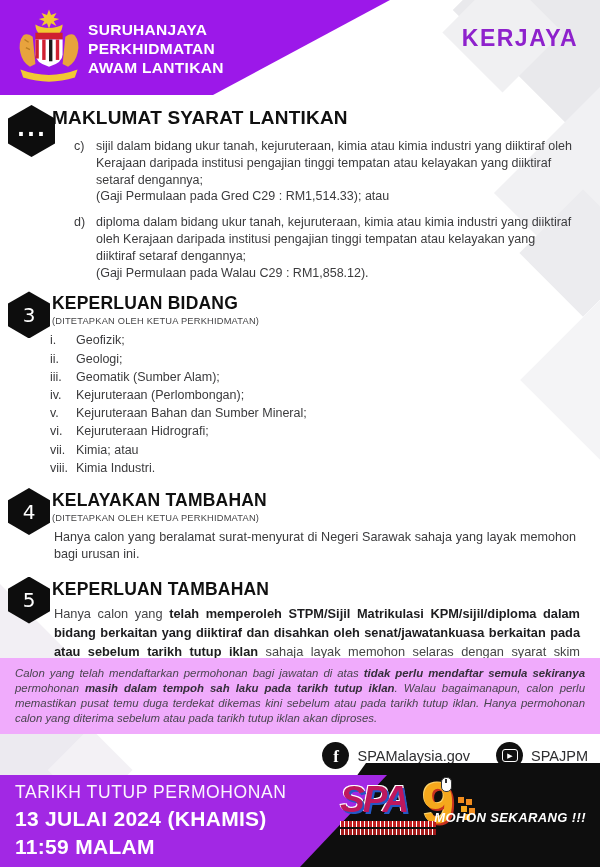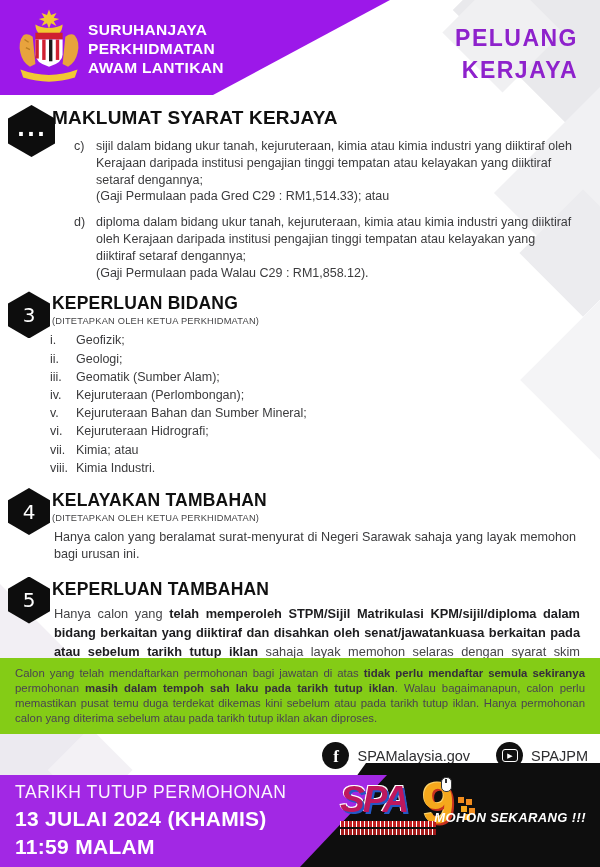--- a/index.html
+++ b/index.html
@@ -58,23 +58,23 @@
 
   .sec-kelayakan{margin-top:13px;}
   .para{margin:6px 24px 0 2px;font-size:12.6px;line-height:16.8px;color:#3b3b3d;
       text-align:justify;}
   .sec-keperluan{margin-top:16px;}
   .para-5{margin:4px 20px 0 2px;font-size:12.8px;line-height:19px;color:#454547;
       text-align:justify;}
   .para-5 b, .note b{color:#1d1d1f;}
 
   
-  .note{position:absolute;left:0;top:658px;width:600px;z-index:2;background:#84cc16;
+  .note{position:absolute;left:0;top:658px;width:600px;z-index:2;background:#f0abfc;
       box-sizing:border-box;padding:8px 15px 8px 15px;font-size:11.4px;line-height:15px;
-      color:#4a4450;text-align:justify;}
+      color:#4a4450;text-align:justify;font-style:italic;}
   .note b{color:#352e3b;}
 
   
   .social{position:absolute;top:742px;right:12px;z-index:2;display:flex;align-items:center;
       gap:8px;font-size:14.5px;color:#2e2e30;}
   .sicon{width:27px;height:27px;border-radius:50%;background:#101010;display:flex;
       align-items:center;justify-content:center;flex:none;}
   .sicon .fglyph{color:#fff;font-weight:700;font-size:17px;font-family:"Liberation Serif",serif;
       margin-top:3px;}
   .yt-btn{width:14px;height:11px;border:1.6px solid #fff;border-radius:3px;display:flex;
@@ -151,33 +151,32 @@
       </g>
 
       <path fill="#f2c832" d="M8,88 q42,16 84,0 l-4,12 q-38,12 -76,0 z"></path>
     </svg>
     <div class="org-name">
       <div>SURUHANJAYA</div>
       <div>PERKHIDMATAN</div>
       <div>AWAM LANTIKAN</div>
     </div>
     <div class="banner-title">
-      <div>PELUANG</div>
       <div>KERJAYA</div>
     </div>
   </header>
 
   <main>
 
     <section class="sec sec-maklumat">
       <div class="hex hex-dots">
         <span>...</span>
       </div>
       <div class="sec-body">
-        <h2>MAKLUMAT SYARAT KERJAYA</h2>
+        <h2>MAKLUMAT SYARAT LANTIKAN</h2>
         <div class="cd">
           <div class="cd-item">
             <span class="cd-label">c)</span>
             <div class="cd-text">
               <span>sijil dalam bidang ukur tanah, kejuruteraan, kimia atau kimia industri yang diiktiraf oleh Kerajaan daripada institusi pengajian tinggi tempatan atau kelayakan yang diiktiraf setaraf dengannya;</span>
               <span>(Gaji Permulaan pada Gred C29 : RM1,514.33); atau</span>
             </div>
           </div>
           <div class="cd-item">
             <span class="cd-label">d)</span>

